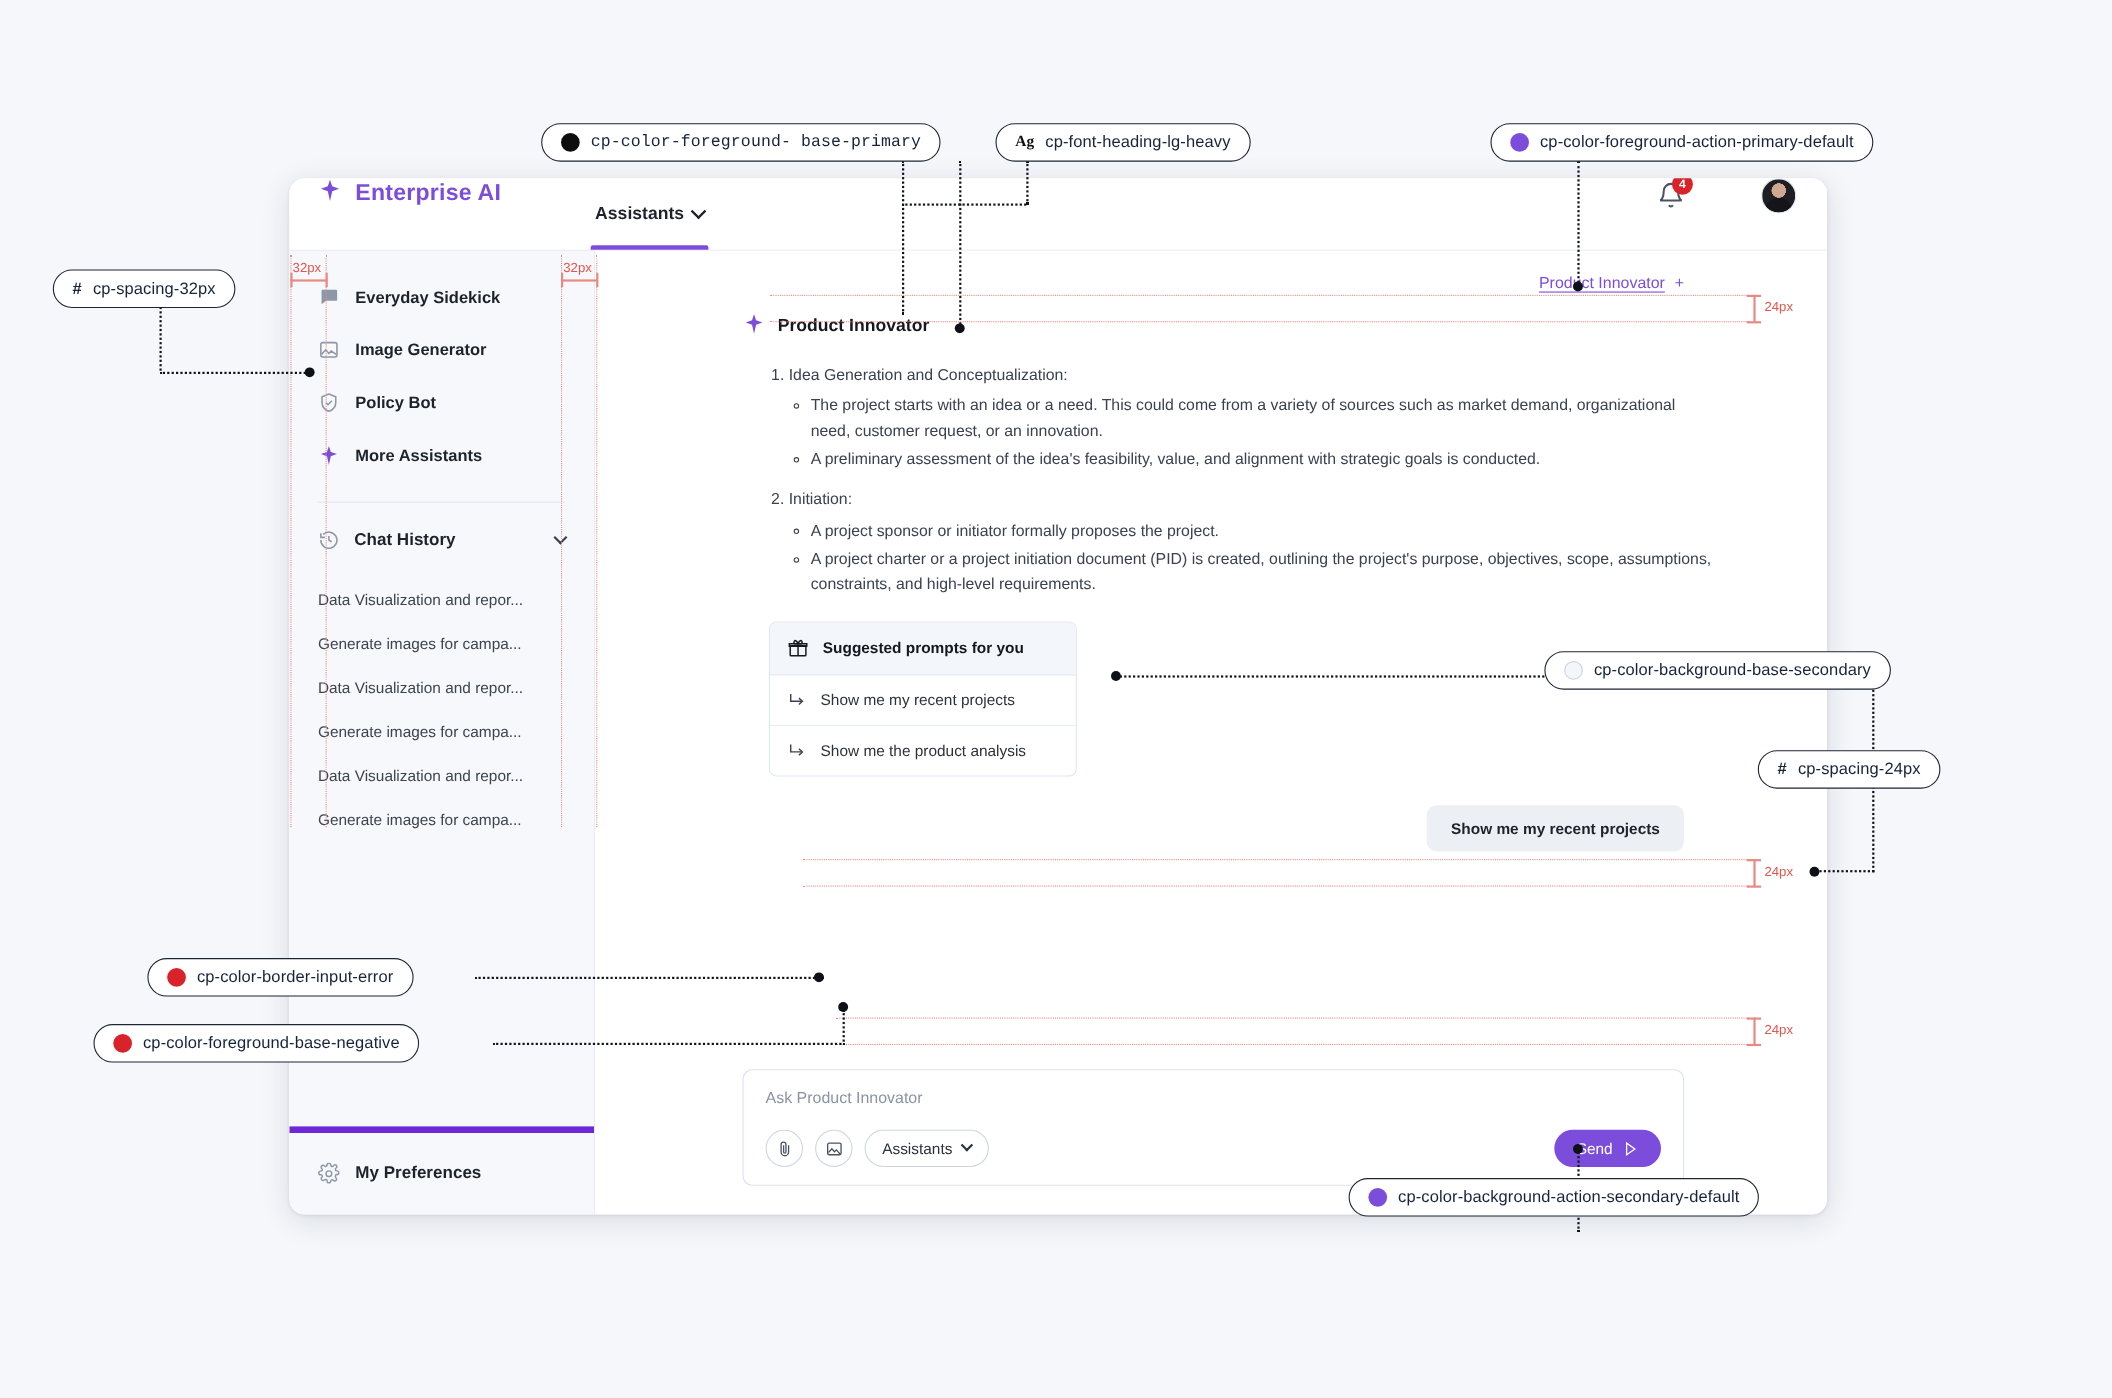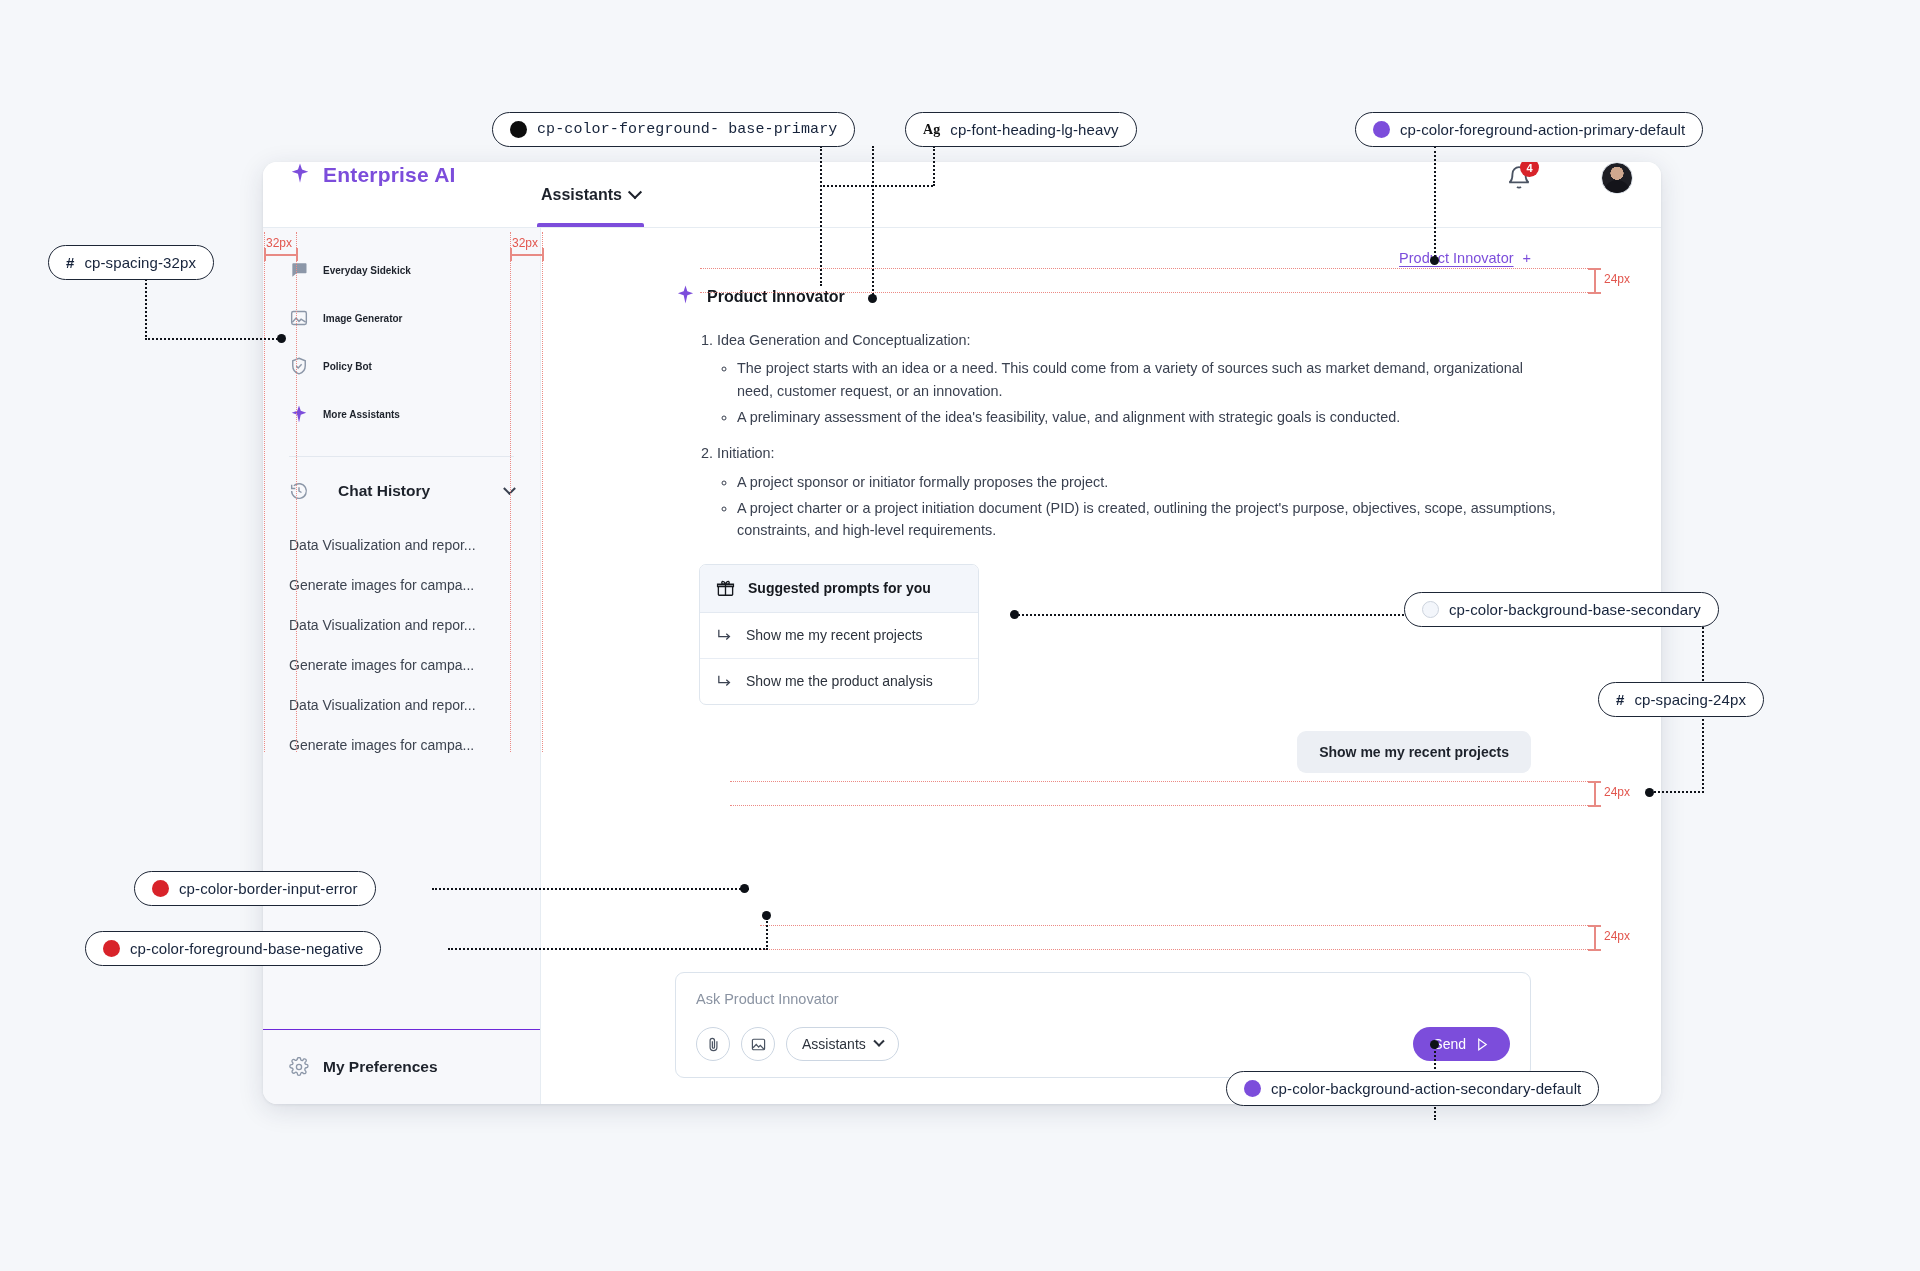--- a/index.html
+++ b/index.html
@@ -70,42 +70,42 @@
   .sidebar {
     width: 278px; flex: 0 0 278px;
     background: #f7f8fb;
     border-right: 1px solid #e6ecf2;
     display: flex; flex-direction: column;
     padding: 18px 0 0 0;
   }
   .nav-list { padding: 0 26px; }
   .nav-item {
     display: flex; align-items: center; gap: 14px;
-    height: 48px; font-size: 10px; font-weight: 700; color: #1d222b;
+    height: 48px; font-size: 15px; font-weight: 700; color: #1d222b;
     cursor: pointer;
   }
   .nav-ico { width: 20px; height: 20px; color: #8c97a8; display: flex; align-items: center; }
   .nav-ico.purple { color: #7c4ddb; }
   .sb-divider { height: 1px; background: #e3e8ef; margin: 18px 26px 0 26px; }
   .chat-history-head {
-    display: flex; align-items: center; gap: 29px;
+    display: flex; align-items: center; gap: 13px;
     padding: 0 26px; height: 56px; margin-top: 6px;
     font-size: 15.5px; font-weight: 700; color: #1d222b; cursor: pointer;
   }
   .chev-sm { margin-left: auto; width: 9px; height: 9px;
     border-right: 2px solid #3a4150; border-bottom: 2px solid #3a4150;
     transform: rotate(45deg) translate(-2px,-2px); }
   .history-list { padding: 6px 26px 0 26px; }
   .history-item {
     font-size: 14px; color: #3d4椀550; color:#3d4450;
     height: 40px; display: flex; align-items: center;
     white-space: nowrap; overflow: hidden; text-overflow: ellipsis;
     cursor: pointer;
   }
-  .sb-footer { margin-top: auto; border-top: 1px solid #6d28d9; padding: 0 26px; }
+  .sb-footer { margin-top: auto; border-top: 6px solid #6d28d9; padding: 0 26px; }
   .pref-item { display: flex; align-items: center; gap: 14px; height: 74px;
     font-size: 15.5px; font-weight: 700; color: #1d222b; cursor: pointer; }
 
   
   .main { flex: 1; display: flex; flex-direction: column; min-width: 0; background: #fff; position: relative; }
   .main-inner { flex: 1; padding: 22px 100px 0 134px; position: relative; }
 
   .assistant-pill-row { display: flex; justify-content: flex-end; padding-right: 30px; }
   .assistant-link {
     display: inline-flex; align-items: center; gap: 9px;

